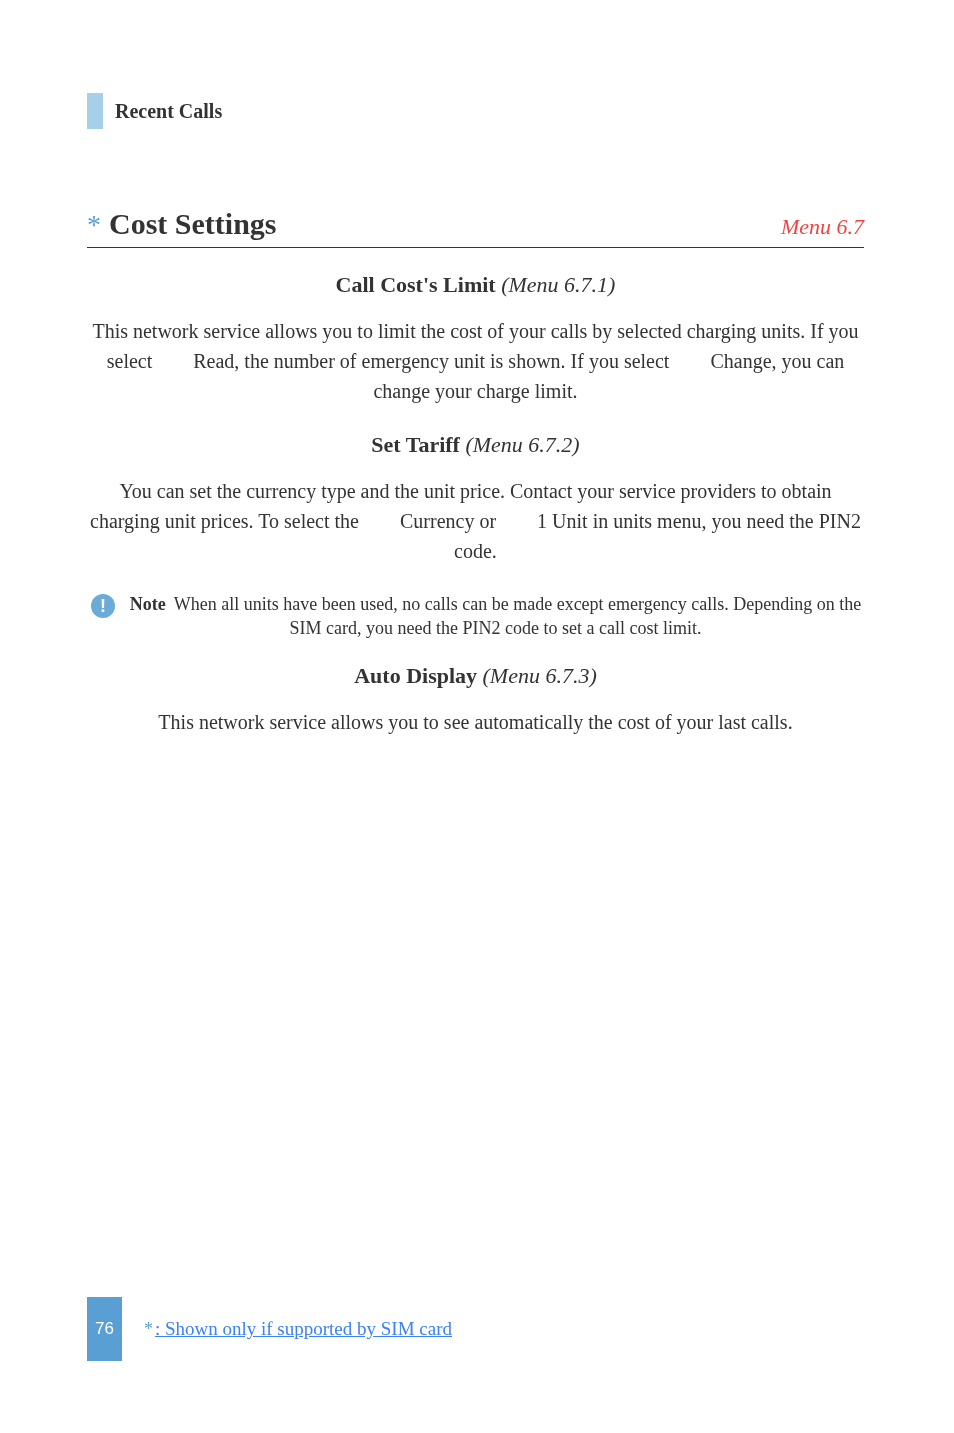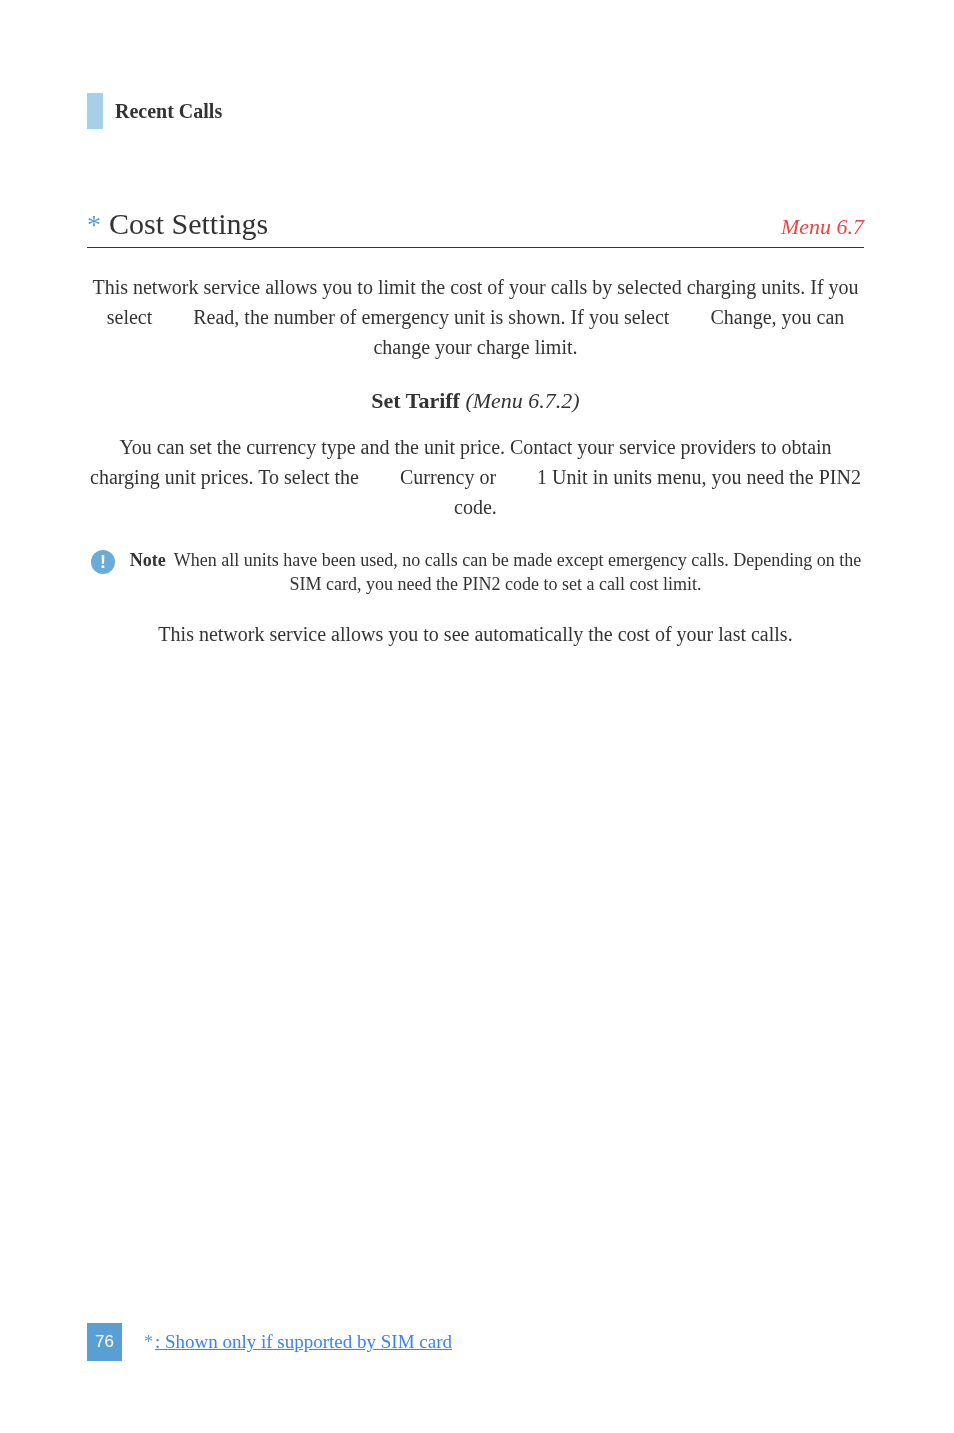--- a/index.html
+++ b/index.html
@@ -48,21 +48,21 @@
       align-items: baseline;
     }
     .asterisk-main {
       color: #5a9fd4;
       font-size: 28px;
       margin-right: 8px;
       line-height: 1;
     }
     .section-title {
       font-size: 30px;
-      font-weight: normal;
+      font-weight: bold;
       color: #333333;
     }
     .section-menu {
       font-size: 22px;
       font-style: italic;
       color: #ef4444;
     }
     .subsection-heading {
       font-size: 22px;
       margin-bottom: 18px;
@@ -120,21 +120,21 @@
     .page-footer {
       position: absolute;
       bottom: 72px;
       left: 87px;
       display: flex;
       align-items: center;
     }
     .page-number-box {
       background: #5a9fd4;
       color: #ffffff;
-      padding: 9px 8px;
+      padding: 22px 8px;
       font-size: 17px;
       font-family: Arial, sans-serif;
       margin-right: 22px;
     }
     .footer-asterisk {
       color: #5a9fd4;
       font-size: 18px;
       margin-right: 2px;
     }
     .footer-text {
@@ -154,20 +154,24 @@
   </div>
 
   <div class="section-heading">
     <div class="section-heading-left">
       <span class="asterisk-main">*</span>
       <span class="section-title">Cost Settings</span>
     </div>
     <span class="section-menu">Menu 6.7</span>
   </div>
 
+  <div class="subsection-heading">
+    <span class="subsection-title">Call Cost's Limit</span>
+    <span class="subsection-menu">(Menu 6.7.1)</span>
+  </div>
 
   <p class="body-paragraph">
     <span>This network service allows you to limit the cost of your calls by selected charging units. If you select </span><span class="bold-inline">Read</span><span>, the number of emergency unit is shown. If you select </span><span class="bold-inline">Change</span><span>, you can change your charge limit.</span>
   </p>
 
   <div class="subsection-heading">
     <span class="subsection-title">Set Tariff</span>
     <span class="subsection-menu">(Menu 6.7.2)</span>
   </div>
 
@@ -177,20 +181,24 @@
 
   <div class="note-block">
     <div class="note-icon">
       <span>!</span>
     </div>
     <div class="note-content">
       <span class="note-label">Note</span><span>When all units have been used, no calls can be made except emergency calls. Depending on the SIM card, you need the PIN2 code to set a call cost limit.</span>
     </div>
   </div>
 
+  <div class="subsection-heading">
+    <span class="subsection-title">Auto Display</span>
+    <span class="subsection-menu">(Menu 6.7.3)</span>
+  </div>
 
   <p class="body-paragraph">This network service allows you to see automatically the cost of your last calls.</p>
 
 </div>
 
 <div class="page-footer">
   <div class="page-number-box">76</div>
   <span class="footer-asterisk">*</span>
   <span class="footer-text">: Shown only if supported by SIM card</span>
 </div>

